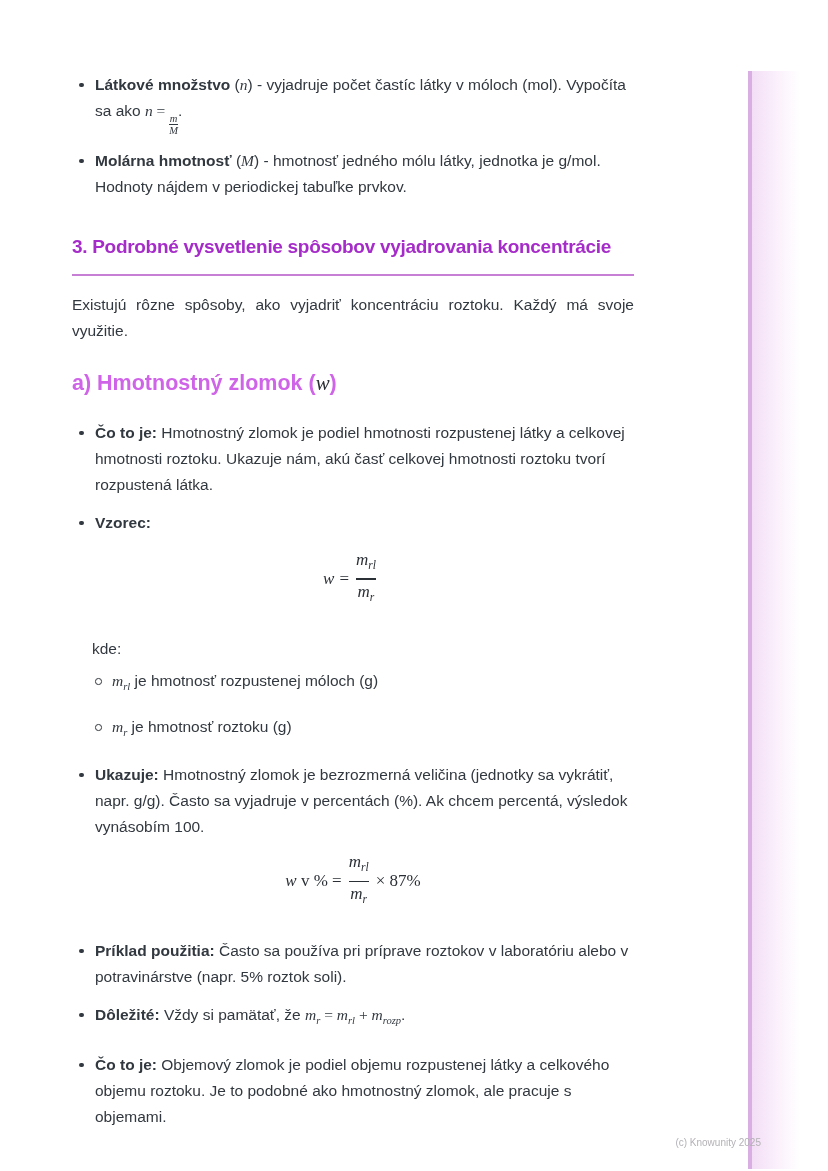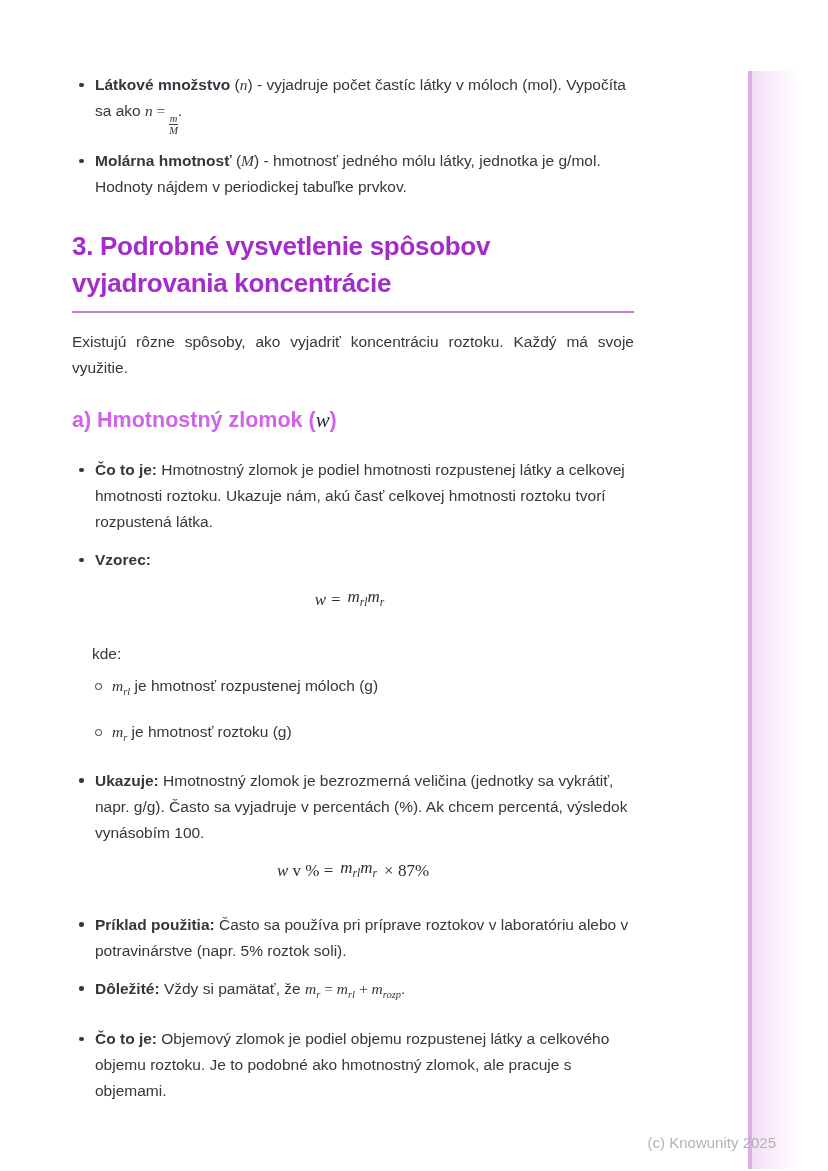--- a/index.html
+++ b/index.html
@@ -9,21 +9,21 @@
     overflow:hidden;
     margin-top:36px;
   }
   .content {
     position:absolute; left:72px; top:0; width:562px; padding-top:36px;
     font-size:15.5px; line-height:26px;
   }
   strong { font-weight:700; }
 
   h2.sec-heading {
-    margin:28px 0 0 0; font-size:26px; line-height:37px; font-weight:700;
+    margin:28px 0 0 0; font-size:19px; line-height:37px; font-weight:700;
     color:var(--heading_purple,#a62cc9); letter-spacing:-0.3px;
   }
   .rule { height:2px; background:var(--rule_purple,#c77fd6); border:none; margin:9px 0 0 0; }
   p.lead { margin:16px 0 0 0; text-align:justify; }
 
   h3.sub-heading {
     font-size:21.5px; line-height:30px; font-weight:700;
     color:var(--subheading_pink,#cf64e8); margin:24px 0 0 0;
   }
   h3.sub-heading .mvar { color:#2a2f35; font-weight:400; font-size:0.97em; }
@@ -48,40 +48,40 @@
   }
   .ifrac .fbar { align-self:stretch; height:1px; background:var(--body_text,#32383f); margin:0; }
 
   .formula {
     display:flex; justify-content:center; align-items:center;
     font-family:"Liberation Serif","DejaVu Serif",serif; font-size:17px;
     color:#2b3036;
   }
   .formula.f1 { margin:14px 0 28px 0; }
   .formula.f2 { margin:10px 0 28px 0; }
-  .dfrac { display:inline-flex; flex-direction:row; align-items:center; margin:0 7px; line-height:20px; }
+  .dfrac { display:inline-flex; flex-direction:column; align-items:center; margin:0 7px; line-height:20px; }
   .dfrac .fbar { align-self:stretch; height:1.3px; background:#2b3036; margin:2px 0; }
 
   .kdeblock { padding-left:20px; }
   .kde { margin:0; }
   ul.sublist { margin-top:6px; }
   li.subitem { position:relative; padding-left:20px; margin-top:0; margin-bottom:14px; }
   .circ {
     position:absolute; left:3px; top:10px; width:4.5px; height:4.5px;
     border:1.4px solid var(--body_text,#32383f); border-radius:50%; background:transparent;
   }
 
   .band {
     position:absolute; top:35px; left:748px; width:48px; height:1098px;
     border-left:4px solid var(--band_edge,#d9aee2);
     background:linear-gradient(to right, var(--band_fill,#f3def6) 0%, #fbf1fc 55%, #ffffff 100%);
     z-index:1;
   }
   .footer {
-    position:absolute; top:1100px; right:52px; font-size:15px; line-height:14px;
+    position:absolute; top:1100px; right:67px; font-size:10px; line-height:14px;
     color:var(--footer_gray,#b4b1b6); z-index:2;
   }
 </style>
 </head>
 <body>
 
 <div class="page">
   <div class="band"></div>
 
   <div class="content">

